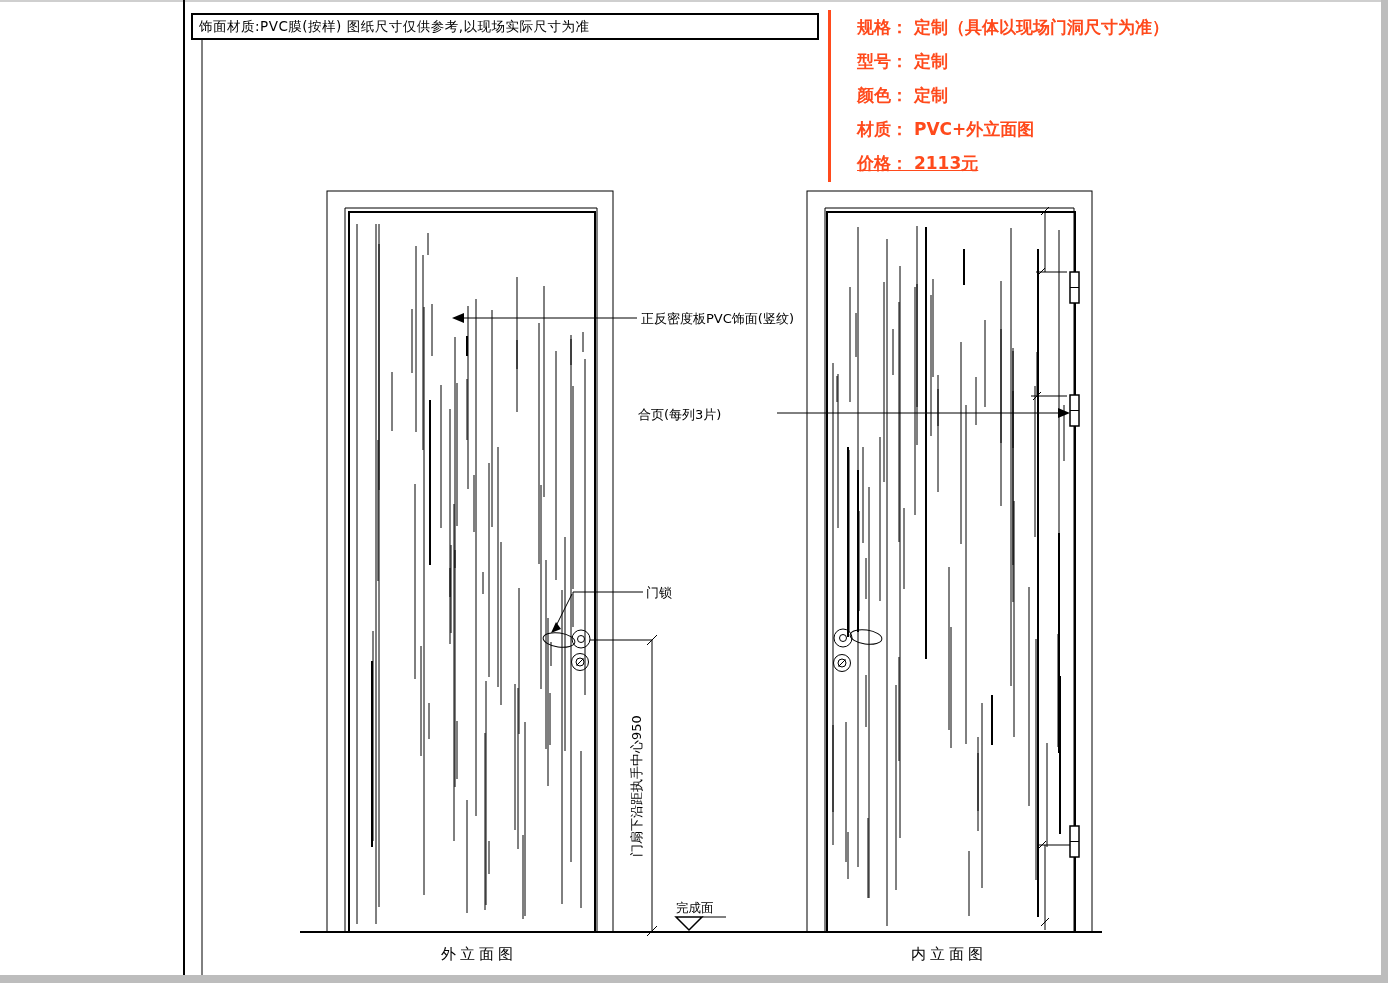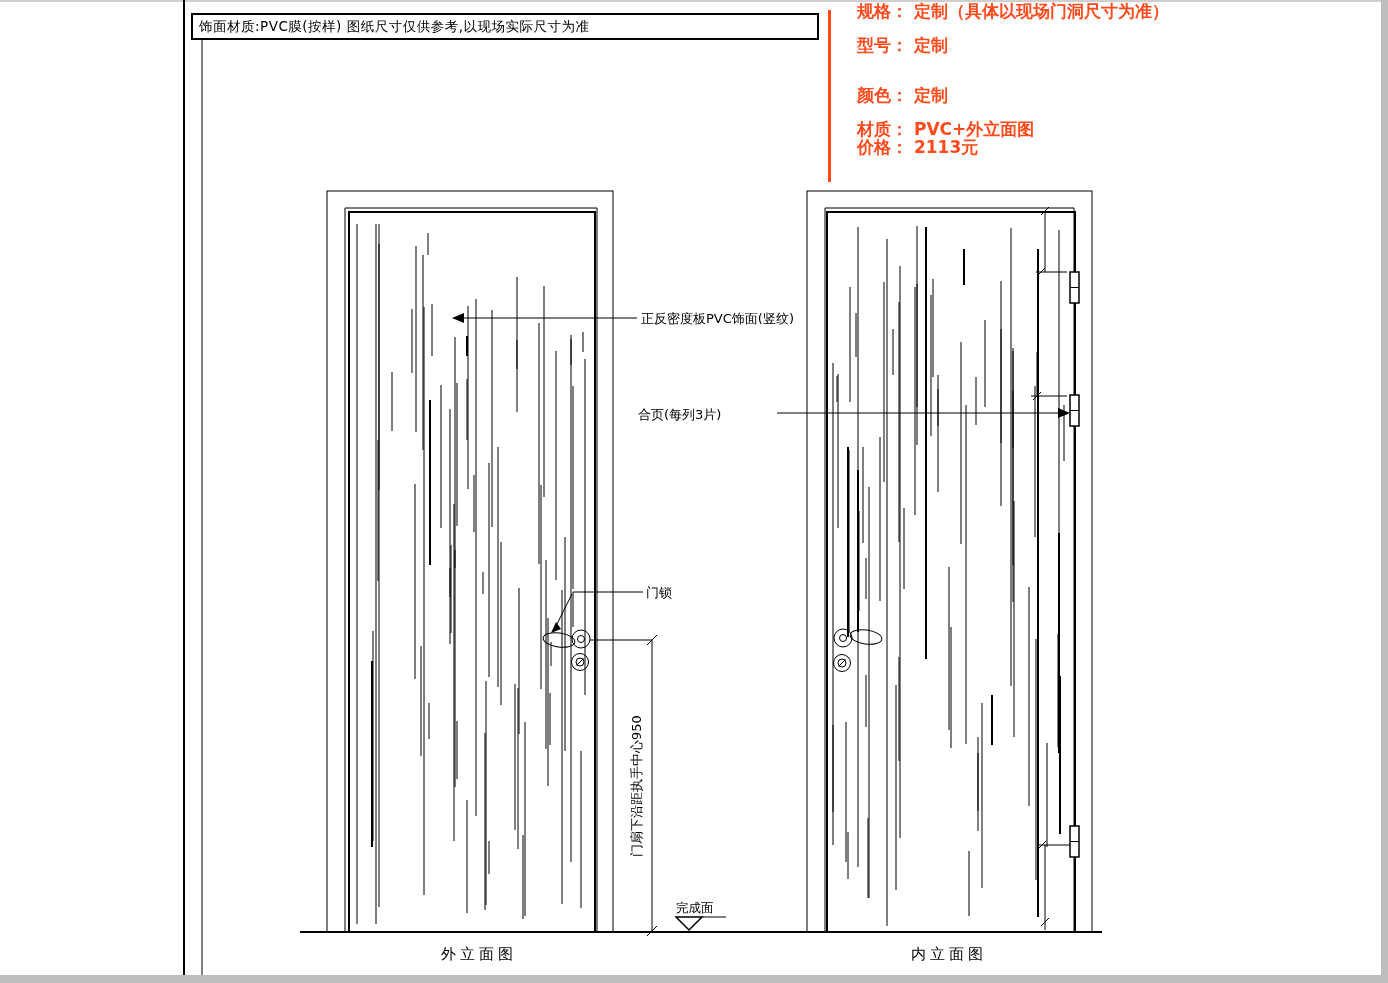--- a/index.html
+++ b/index.html
@@ -15,25 +15,25 @@
     position:absolute;left:191px;top:13px;width:618px;height:23px;
     border:2px solid #000;font-size:13.5px;line-height:23px;padding-left:6px;
     letter-spacing:0.5px;white-space:nowrap;background:#fff;
   }
 
   .spec-bar{position:absolute;left:828px;top:10px;width:3px;height:172px;background:var(--accent,#ff4a1c);}
   .spec-line{
     position:absolute;left:857px;font-size:17px;font-weight:bold;white-space:nowrap;
     color:var(--accent,#ff4a1c);
   }
-  .spec-line.l0{top:0;}
-  .spec-line.l1{top:34px;}
+  .spec-line.l0{top:16px;}
+  .spec-line.l1{top:50px;}
   .spec-line.l2{top:84px;text-align:right;}
   .spec-line.l3{top:118px;}
-  .spec-line.l4{top:136px;}
+  .spec-line.l4{top:152px;text-decoration:underline;}
 
   svg{position:absolute;left:0;top:0;}
   svg text{font-family:"DejaVu Sans",sans-serif;fill:#000;}
   .cad-line{stroke:#000;stroke-width:1;fill:none;}
   .cad-thin{stroke:#000;stroke-width:1;fill:none;}
   .cad-thick{stroke:#000;stroke-width:2;fill:none;}
   .cad-fill{fill:#000;stroke:none;}
   .cad-white{fill:#fff;stroke:#000;stroke-width:1.5;}
 </style>
 </head>

